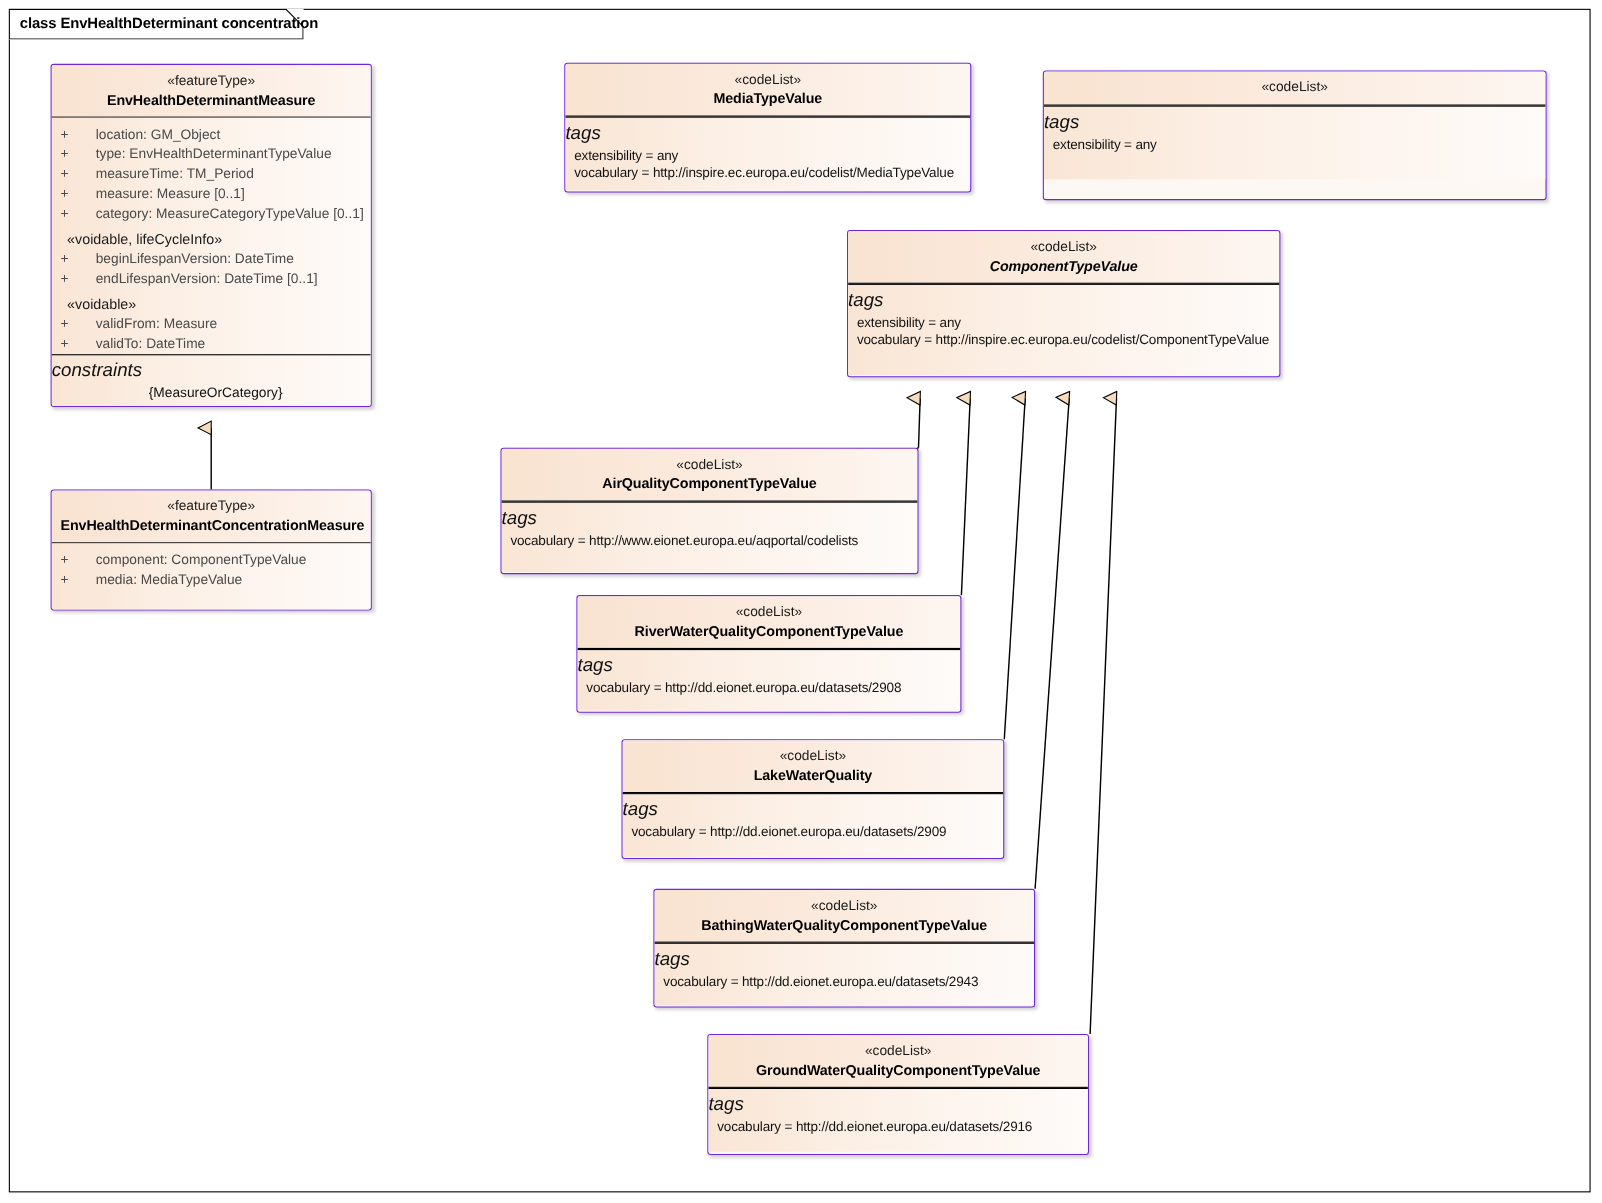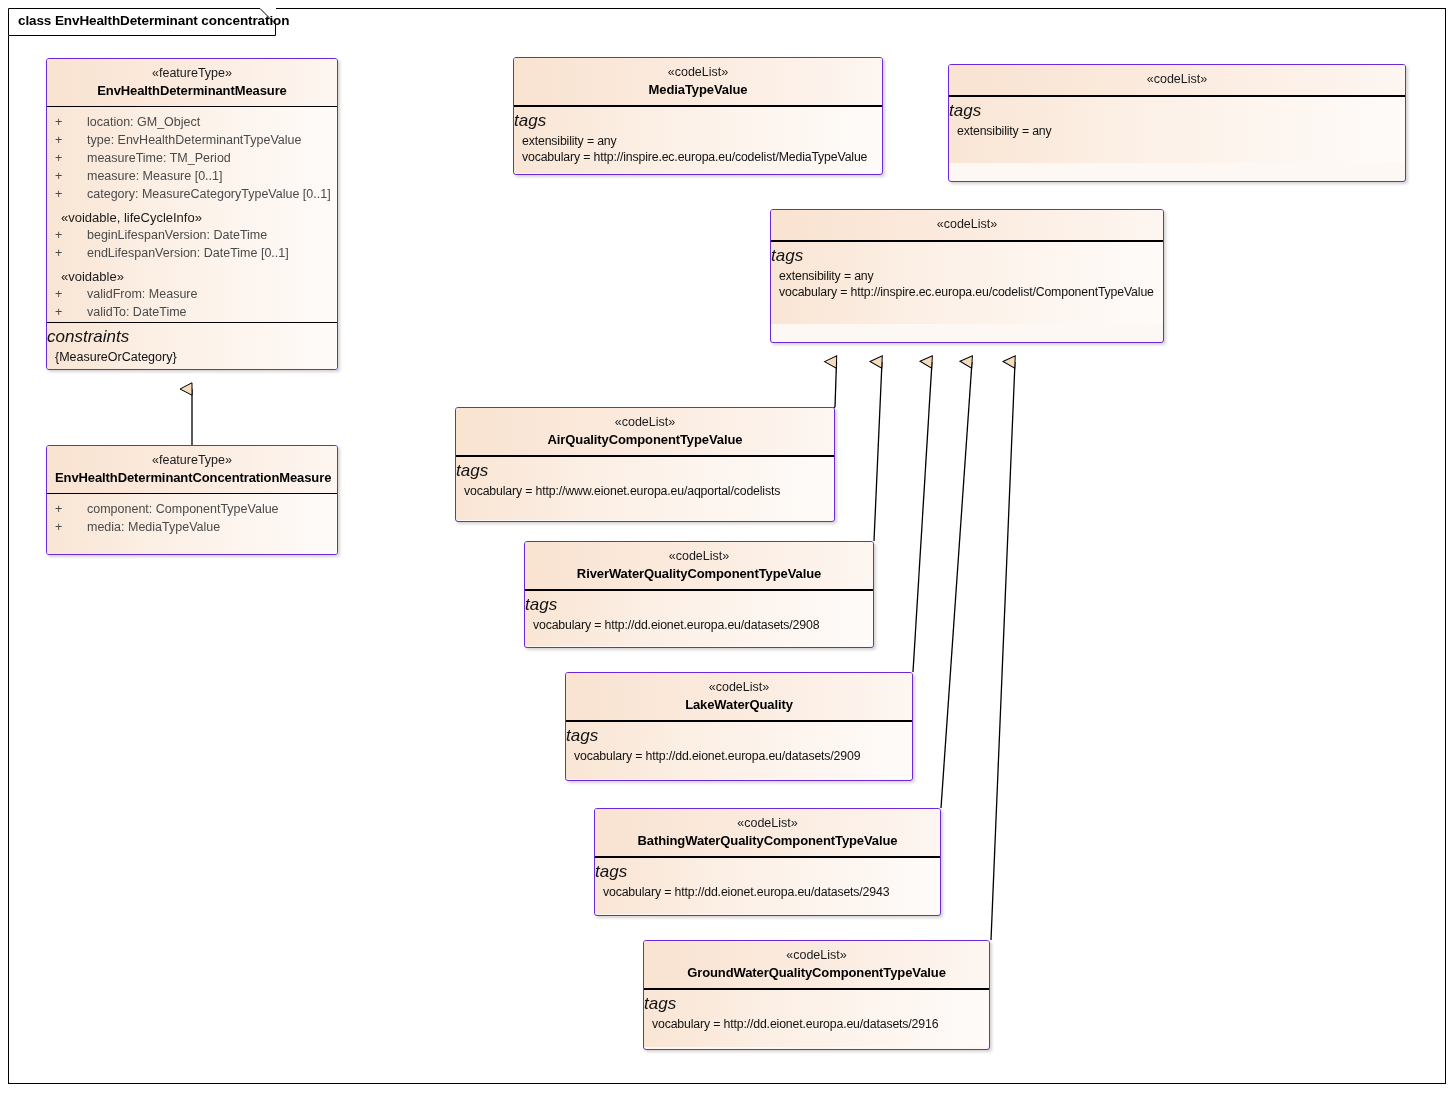--- a/index.html
+++ b/index.html
@@ -145,20 +145,21 @@
     font-size: 13px;
     color: #1a1a1a;
     padding: 7px 0 1px 14px;
     white-space: nowrap;
   }
   .constraint-line {
     font-size: 12.5px;
     color: #111111;
     padding: 0 0 6px 8px;
     white-space: nowrap;
+    text-align: center;
   }
 </style>
 </head>
 <body>
 
 <div id="canvas">
 
   <div id="frame"></div>
 
   <div id="title-tab">
@@ -293,20 +294,21 @@
     </div>
     <div class="sect top-div" style="height:67px;">
       <div class="sect-title">tags</div>
       <div class="tagline">extensibility = any</div>
     </div>
   </div>
 
   <div class="uml" style="left:770px; top:209px; width:394px; height:134px;">
     <div class="hdr">
       <div class="stereo">«codeList»</div>
+      <div class="cname abstract">ComponentTypeValue</div>
     </div>
     <div class="sect top-div" style="height:83px;">
       <div class="sect-title">tags</div>
       <div class="tagline">extensibility = any</div>
       <div class="tagline">vocabulary = http://inspire.ec.europa.eu/codelist/ComponentTypeValue</div>
     </div>
   </div>
 
   <div class="uml" style="left:455px; top:407px; width:380px; height:115px;">
     <div class="hdr">

